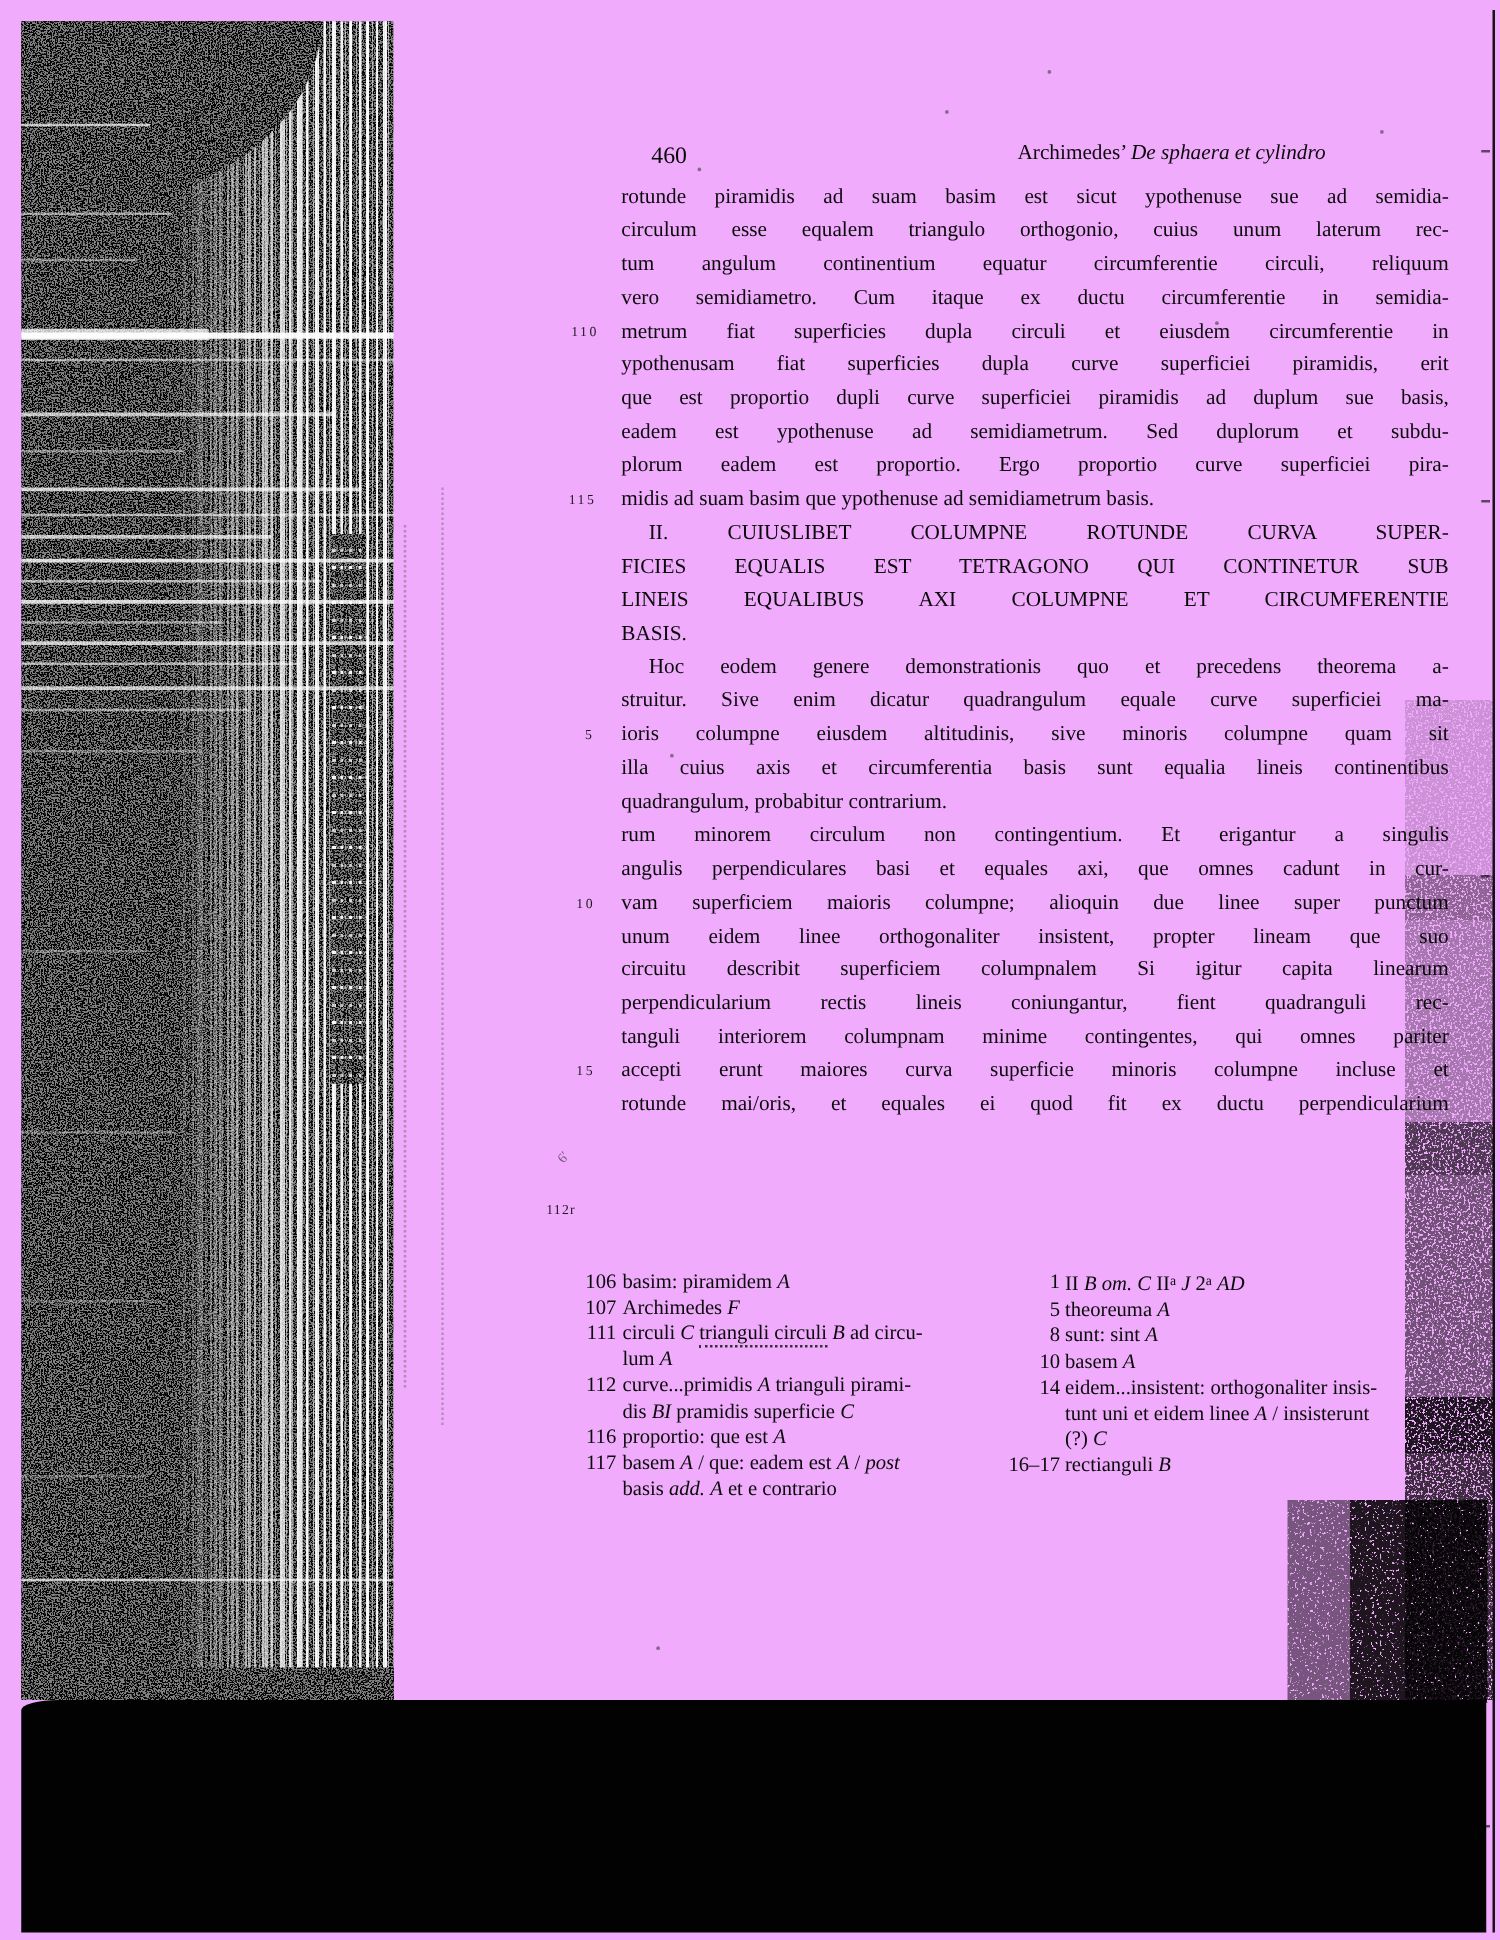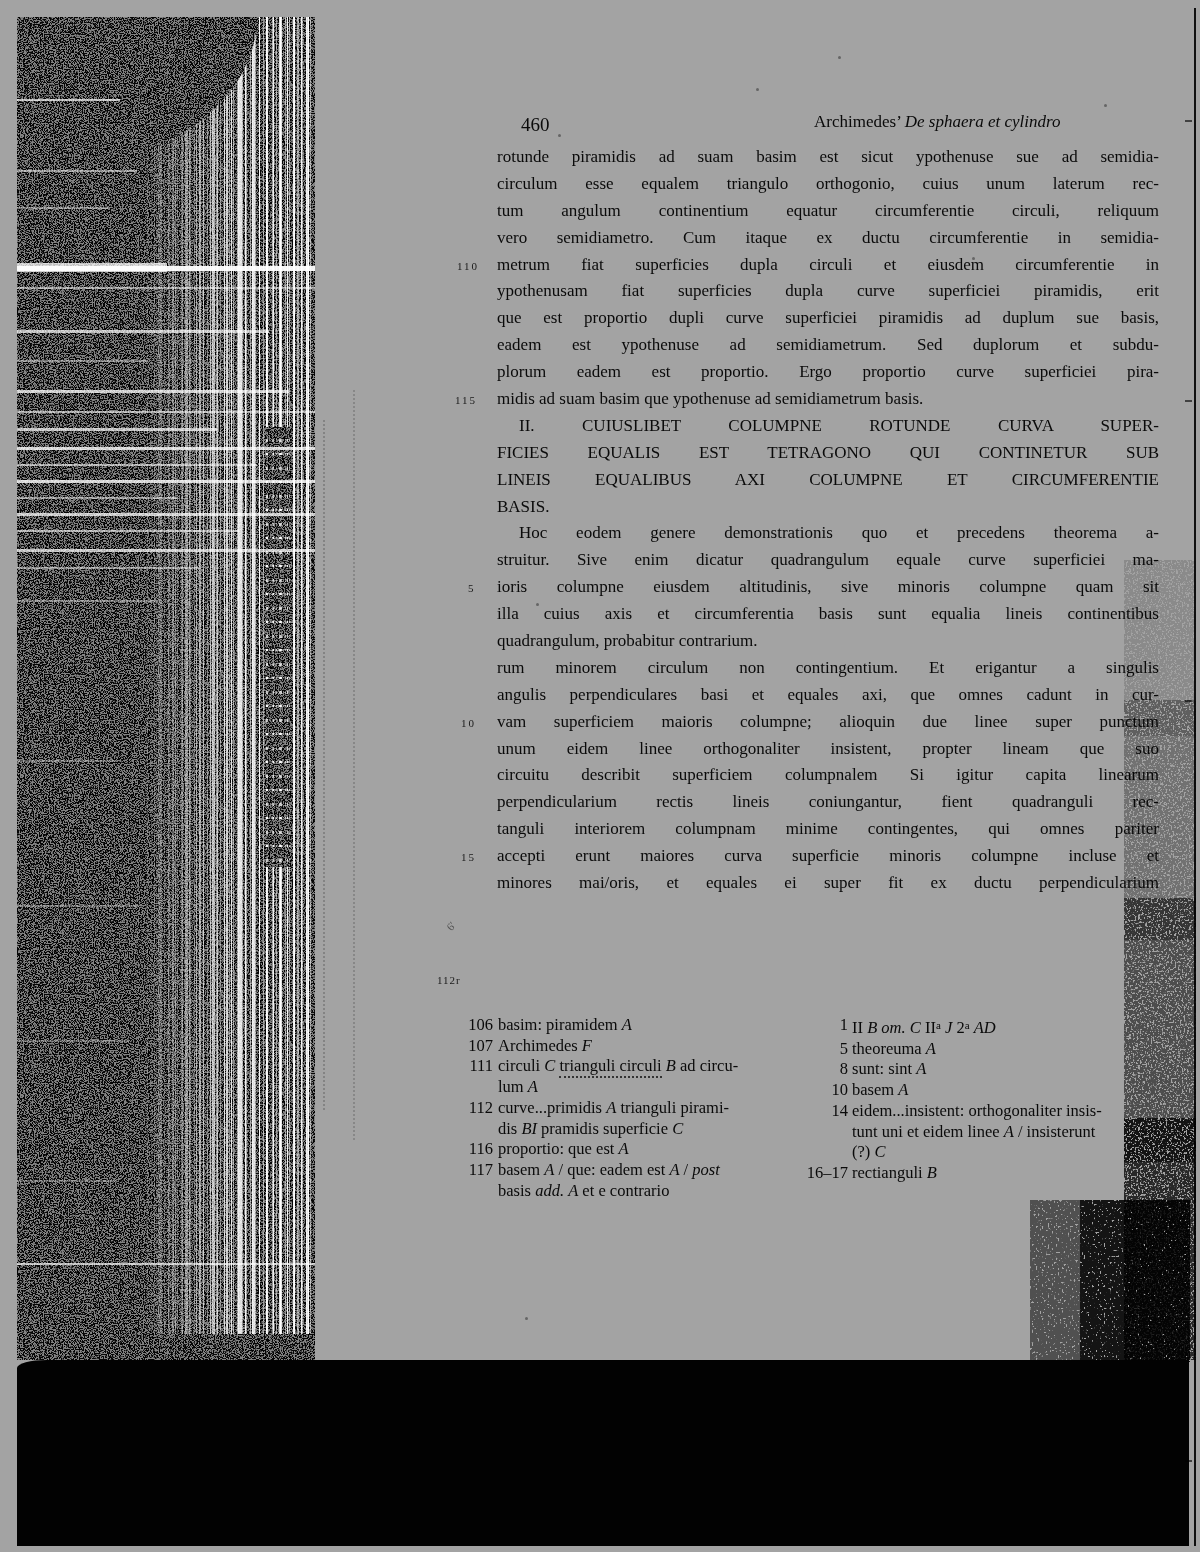--- a/index.html
+++ b/index.html
@@ -1,16 +1,16 @@
 <!DOCTYPE html>
 <html><head>
 <meta charset="utf-8">
 <style>
   html,body{margin:0;padding:0;background:#fff;}
-  .page{position:relative;width:1200px;height:1552px;background:#a3a3a3;overflow:hidden;
+  .page{position:relative;width:1200px;height:1552px;background:#f0abfc;overflow:hidden;
         font-family:"Liberation Serif",serif;color:#0a0a0a;}
 
   
   .spine{position:absolute;left:17px;top:17px;width:298px;height:1343px;background:#050505;}
   .spine-stripes{position:absolute;left:130px;top:0;width:168px;height:1320px;
     background:
       linear-gradient(90deg,rgba(0,0,0,.85),rgba(0,0,0,0) 55%),
       repeating-linear-gradient(90deg,rgba(255,255,255,.92) 0 1.5px,rgba(0,0,0,0) 1.5px 7px),
       repeating-linear-gradient(90deg,rgba(255,255,255,.55) 0 1px,rgba(0,0,0,0) 1px 4.3px),
       repeating-linear-gradient(90deg,rgba(0,0,0,0) 0 11px,rgba(255,255,255,.85) 11px 13.5px);}
@@ -45,21 +45,21 @@
   .bl.ind{text-indent:22px;}
 
   
   .mnote{position:absolute;font-size:11px;letter-spacing:2px;color:#1a1a1a;}
   .mn-110{left:457px;top:260px;}
   .mn-115{left:455px;top:394px;}
   .mn-5{left:468px;top:582px;}
   .mn-10{left:461px;top:717px;}
   .mn-15{left:461px;top:851px;}
   .mn-6{left:447px;top:920px;font-size:11px;letter-spacing:0;opacity:.6;transform:rotate(-50deg);}
-  .mn-112r{left:437px;top:962px;letter-spacing:1px;margin-top:12px;}
+  .mn-112r{left:437px;top:962px;letter-spacing:1px;}
 
   
   .fn-col{position:absolute;top:1015px;font-size:16.5px;line-height:20.7px;}
   .fn-left{left:463px;width:368px;}
   .fn-right{left:824px;width:344px;}
   .fn-entry{position:relative;padding-left:35px;}
   .fn-right .fn-entry{padding-left:28px;}
   .fn-num{position:absolute;top:0;right:calc(100% - 30px);white-space:nowrap;}
   .fn-right .fn-num{right:calc(100% - 24px);}
   .fn-seg.i{font-style:italic;}
@@ -143,21 +143,21 @@
       <div class="bl">illa cuius axis et circumferentia basis sunt equalia lineis continentibus</div>
       <div class="bl noj">quadrangulum, probabitur contrarium.</div>
       <div class="bl">rum minorem circulum non contingentium. Et erigantur a singulis</div>
       <div class="bl">angulis perpendiculares basi et equales axi, que omnes cadunt in cur-</div>
       <div class="bl">vam superficiem maioris columpne; alioquin due linee super punctum</div>
       <div class="bl">unum eidem linee orthogonaliter insistent, propter lineam que suo</div>
       <div class="bl">circuitu describit superficiem columpnalem Si igitur capita linearum</div>
       <div class="bl">perpendicularium rectis lineis coniungantur, fient quadranguli rec-</div>
       <div class="bl">tanguli interiorem columpnam minime contingentes, qui omnes pariter</div>
       <div class="bl">accepti erunt maiores curva superficie minoris columpne incluse et</div>
-      <div class="bl">minores mai/oris, et equales ei super fit ex ductu perpendicularium</div>
+      <div class="bl">rotunde mai/oris, et equales ei quod fit ex ductu perpendicularium</div>
     </div>
 
   <div class="mnote mn-110">110</div>
   <div class="mnote mn-115">115</div>
   <div class="mnote mn-5">5</div>
   <div class="mnote mn-10">10</div>
   <div class="mnote mn-15">15</div>
   <div class="mnote mn-6">6′</div>
   <div class="mnote mn-112r">112r</div>
 

